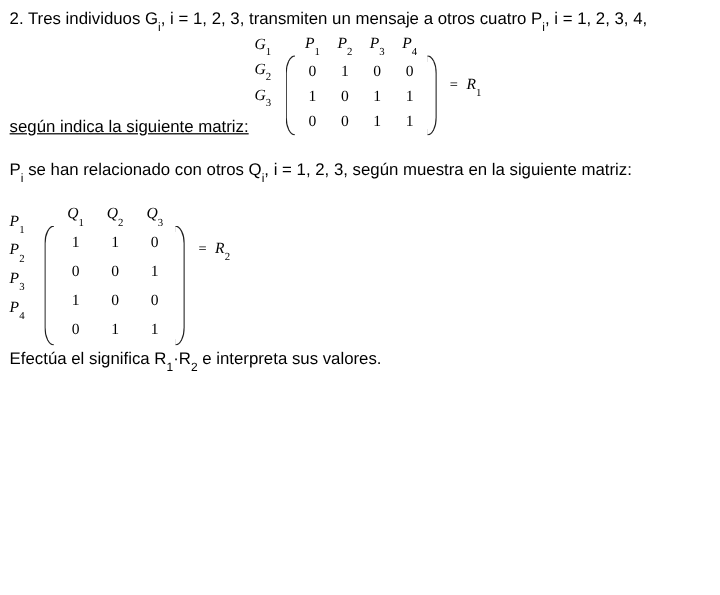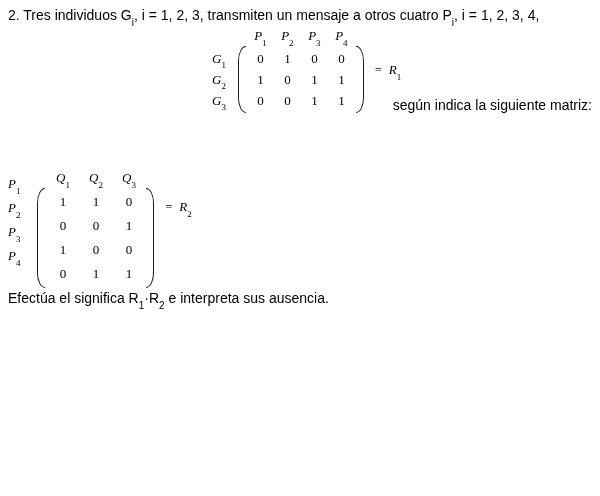--- a/index.html
+++ b/index.html
@@ -2,21 +2,21 @@
 <html><head>
 <meta charset="utf-8">
 <style>
   html,body { margin:0; padding:0; background:#ffffff; }
   .page {
     position:relative; width:600px; height:496px; background:#ffffff;
     font-family:"Liberation Sans", sans-serif; font-size:14px; color:#000;
     overflow:hidden;
   }
   .line { position:absolute; line-height:18px; white-space:nowrap; }
-  .flexline { display:flex; justify-content:flex-end; }
+  .flexline { display:flex; justify-content:space-between;text-decoration:underline; }
   sub.tsub { font-size:10px; line-height:0; position:relative; bottom:-2px; }
   b { font-weight:bold; }
   .mi { font-style:italic; font-weight:normal; }
   .matrix { position:absolute; display:flex; align-items:flex-start;
             font-family:"Liberation Serif", serif; font-size:13px; }
   .mlabels { display:grid; align-items:center; justify-items:center; }
   .mcenter { display:flex; flex-direction:column; }
   .mheaders { display:grid; justify-items:center; height:20px; align-items:center; }
   .mlabel { font-size:13px; }
   .msub { font-size:9px; line-height:0; position:relative; bottom:-2px;
@@ -32,21 +32,21 @@
 </head>
 <body>
 
 <div class="page">
 
   <div class="line" style="left:8px; top:6px;">
     <span>2. Tres individuos G</span><sub class="tsub">i</sub><span>, i = 1, 2, 3, transmiten un mensaje a otros cuatro P</span><sub class="tsub">i</sub><span>, i = 1, 2, 3, 4,</span>
   </div>
 
   <div class="matrix" style="left:212px; top:26px;">
-    <div class="mlabels" style="grid-auto-rows:21px; margin-top:22px; margin-right:12px;">
+    <div class="mlabels" style="grid-auto-rows:21px; margin-right:12px;">
       <span class="mlabel"><i class="mi">G</i><sub class="msub">1</sub></span>
       <span class="mlabel"><i class="mi">G</i><sub class="msub">2</sub></span>
       <span class="mlabel"><i class="mi">G</i><sub class="msub">3</sub></span>
     </div>
     <div class="mcenter">
       <div class="mheaders" style="grid-template-columns:repeat(4,27px); padding-left:9px;">
         <span class="mlabel"><i class="mi">P</i><sub class="msub">1</sub></span>
         <span class="mlabel"><i class="mi">P</i><sub class="msub">2</sub></span>
         <span class="mlabel"><i class="mi">P</i><sub class="msub">3</sub></span>
         <span class="mlabel"><i class="mi">P</i><sub class="msub">4</sub></span>
@@ -71,20 +71,23 @@
       </div>
     </div>
     <div class="mresult" style="margin-top:36px;">
       <span class="meq">=</span>
       <span class="mlabel"><i class="mi">R</i><sub class="msub">1</sub></span>
     </div>
   </div>
 
   <div class="line flexline" style="left:8px; top:96px; width:584px;">
     <span>según indica la siguiente matriz:</span>
+  </div>
+  <div class="line" style="left:8px; top:132px;">
+    <span>P</span><sub class="tsub">i</sub><span> se han relacionado con otros Q</span><sub class="tsub">i</sub><span>, i = 1, 2, 3, según muestra en la siguiente matriz:</span>
   </div>
 
   <div class="matrix" style="left:8px; top:150px;">
     <div class="mlabels" style="grid-auto-rows:24px; margin-top:22px; margin-right:17px;">
       <span class="mlabel"><i class="mi">P</i><sub class="msub">1</sub></span>
       <span class="mlabel"><i class="mi">P</i><sub class="msub">2</sub></span>
       <span class="mlabel"><i class="mi">P</i><sub class="msub">3</sub></span>
       <span class="mlabel"><i class="mi">P</i><sub class="msub">4</sub></span>
     </div>
     <div class="mcenter">
@@ -112,16 +115,16 @@
         <span class="paren r"></span>
       </div>
     </div>
     <div class="mresult" style="margin-top:49px;">
       <span class="meq">=</span>
       <span class="mlabel"><i class="mi">R</i><sub class="msub">2</sub></span>
     </div>
   </div>
 
   <div class="line" style="left:8px; top:289px;">
-    <span>Efectúa el significa R</span><sub class="tsub">1</sub><span>·R</span><sub class="tsub">2</sub><span> e interpreta sus ausencia.</span>
+    <span>Efectúa el significa R</span><sub class="tsub">1</sub><span>·R</span><sub class="tsub">2</sub><span> e interpreta sus valores.</span>
   </div>
 
 </div>
 
 </body></html>

